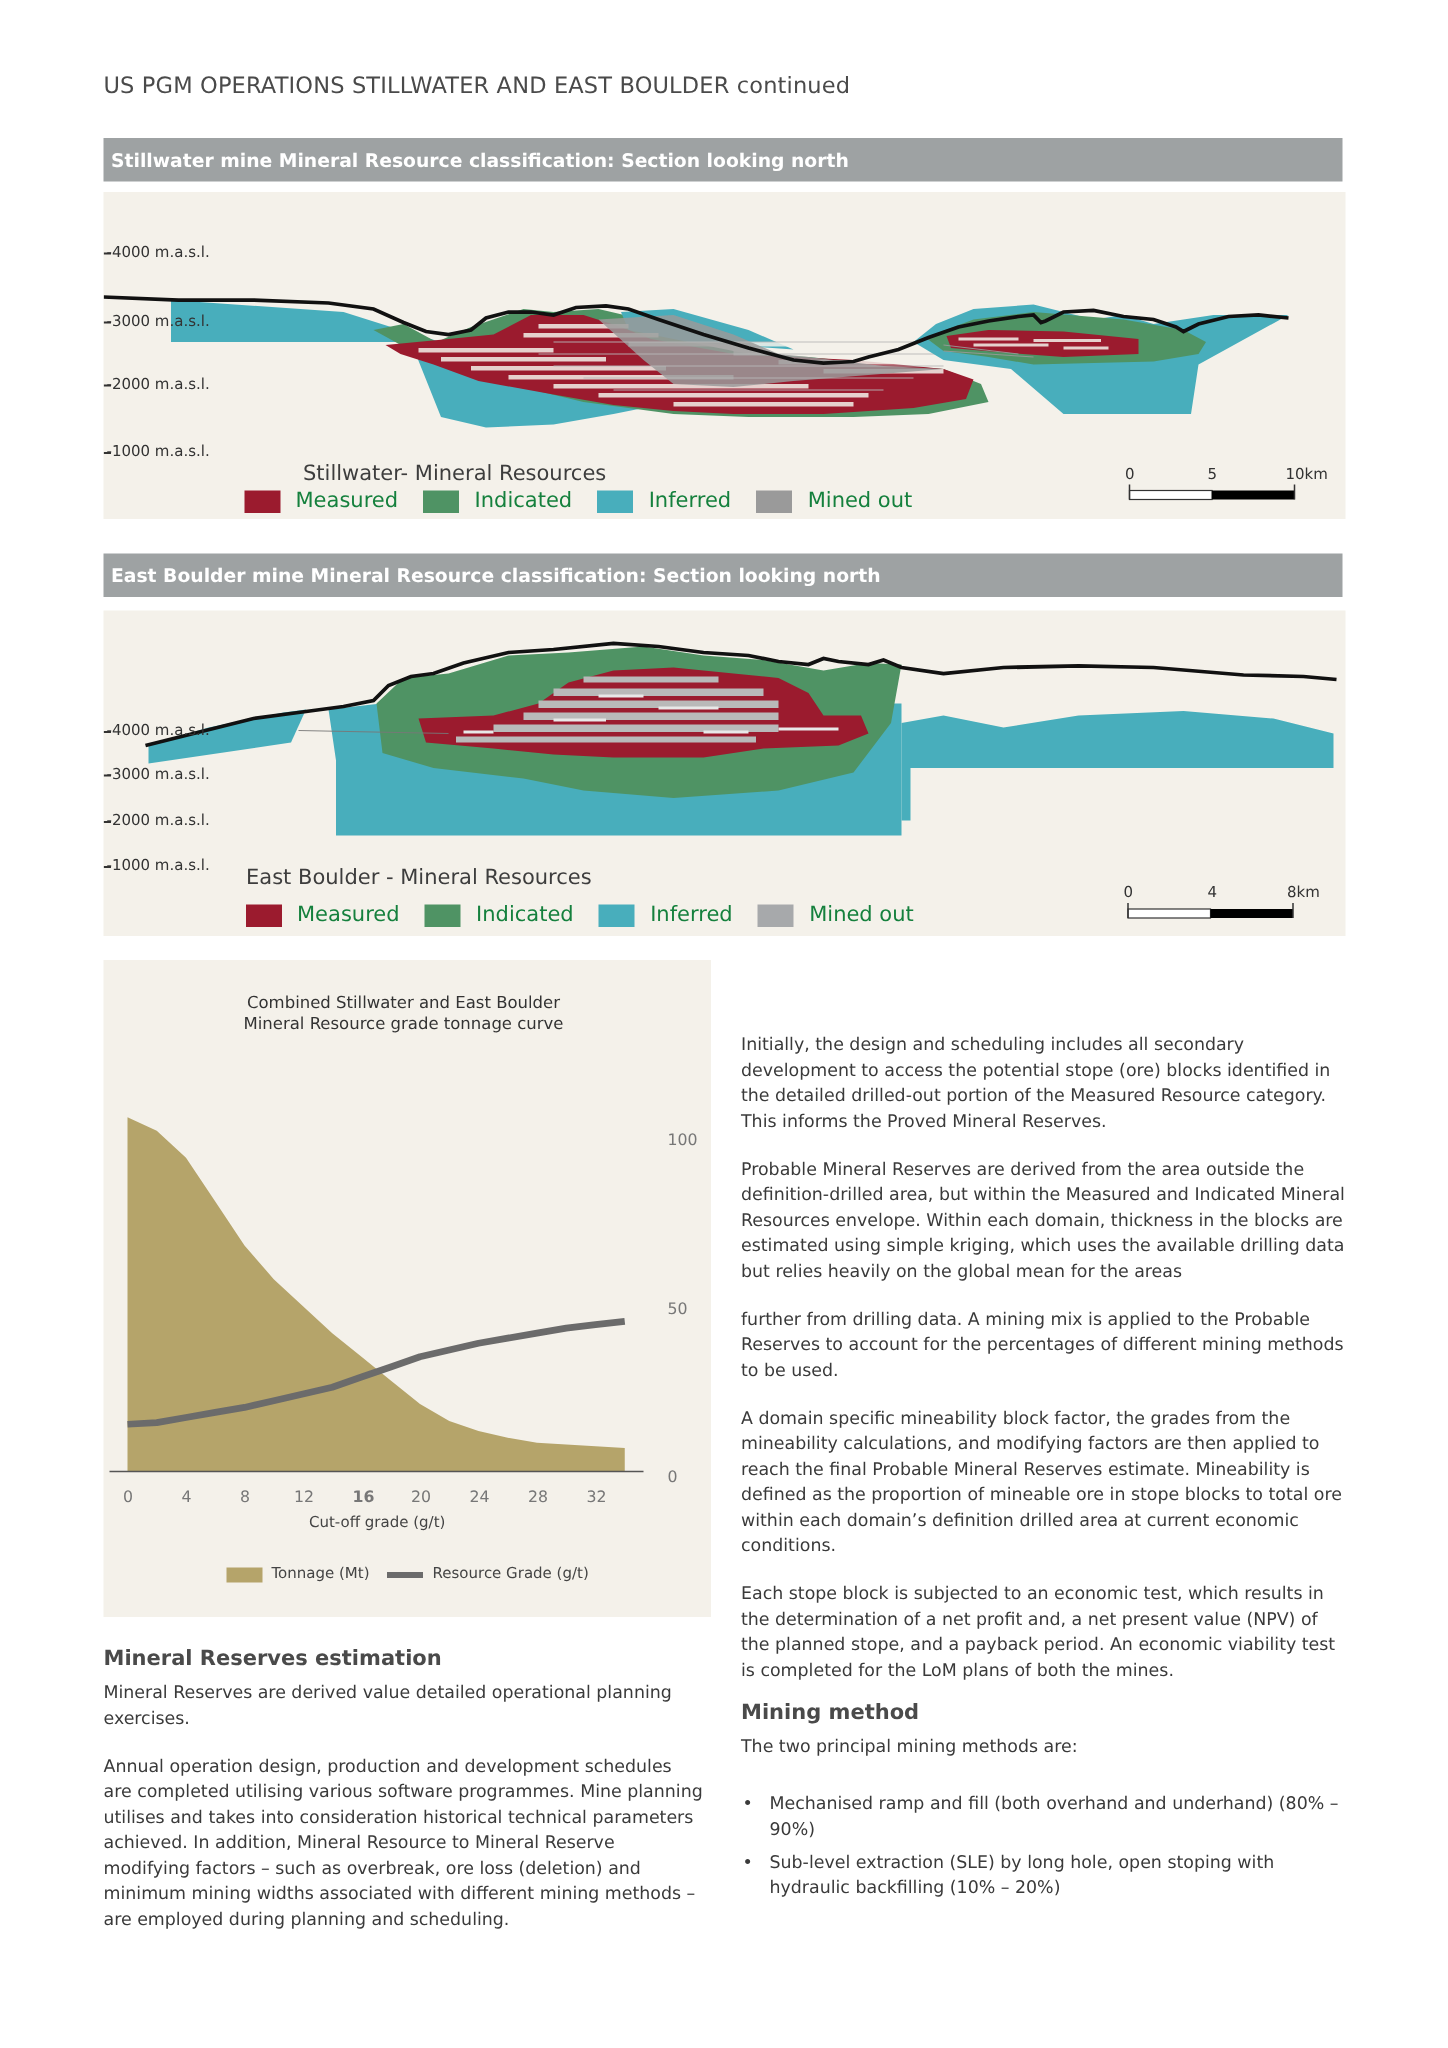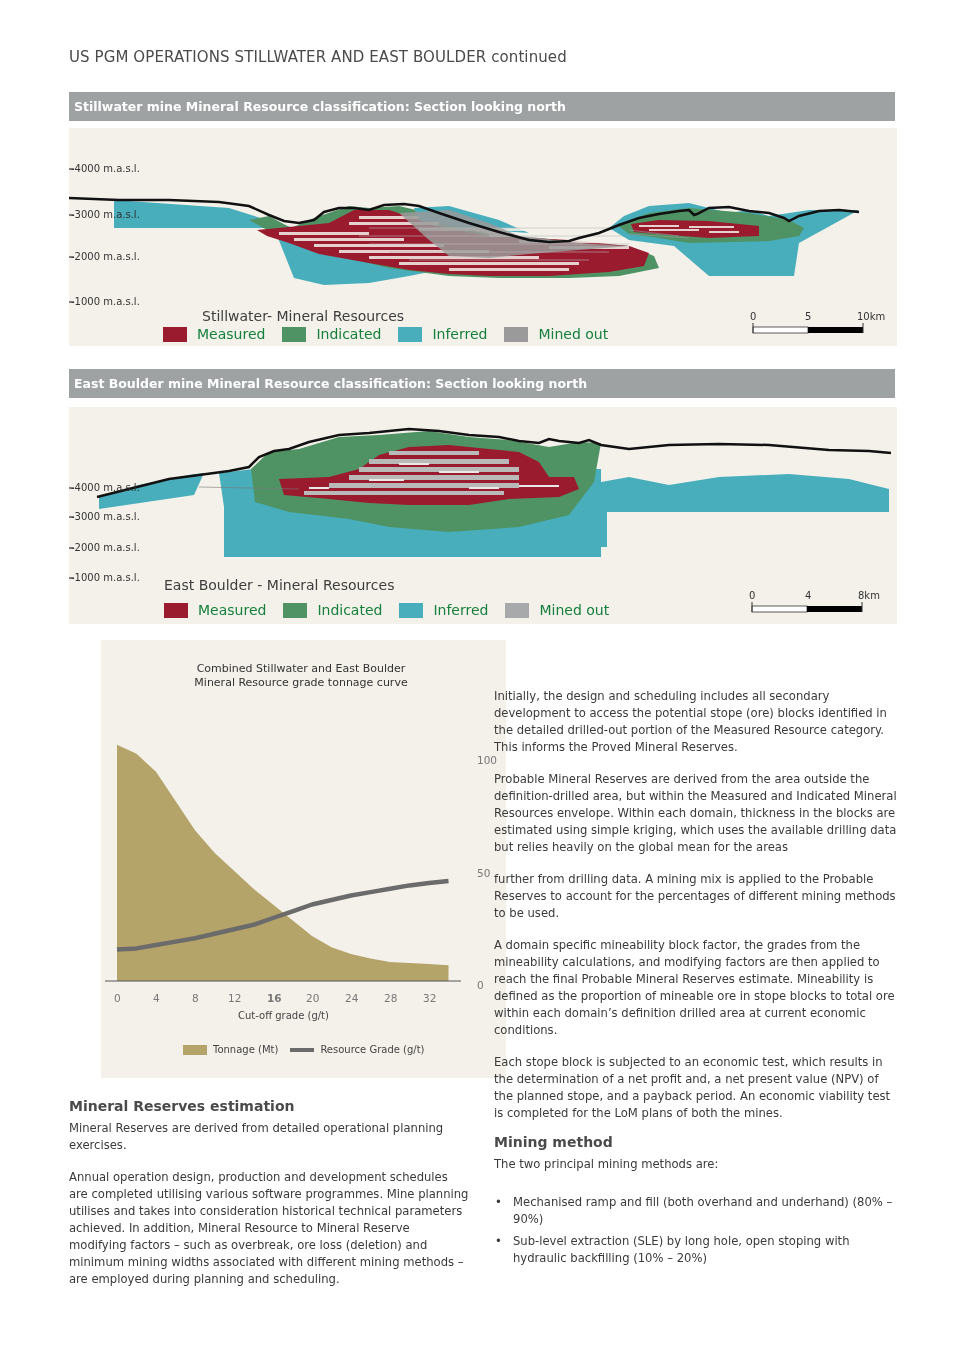--- a/index.html
+++ b/index.html
@@ -8,21 +8,21 @@
   .bar-title { position:absolute; left:69px; width:826px; height:29px; background:#9ea2a3; color:#fff; font-weight:bold; font-size:12.5px; line-height:29px; padding-left:5px; box-sizing:border-box; }
   .section-panel { position:absolute; left:69px; width:828px; background:#f4f1ea; overflow:hidden; }
   .section-panel svg { position:absolute; left:0; top:0; }
   .elev-label { position:absolute; font-size:10px; color:#333; white-space:nowrap; }
   .legend-title { position:absolute; font-size:14px; color:#3d3d3d; }
   .legend-row { position:absolute; display:flex; font-size:14px; color:#15803d; }
   .legend-item { display:flex; align-items:center; margin-right:17px; }
   .swatch { width:24px; height:15px; margin-right:10px; display:inline-block; }
   .scalebar { position:absolute; }
   .scale-lbl { position:absolute; font-size:10px; color:#333; }
-  .chart-panel { position:absolute; left:69px; top:640px; width:405px; height:438px; background:#f4f1ea;margin-left:32px; }
+  .chart-panel { position:absolute; left:69px; top:640px; width:405px; height:438px; background:#f4f1ea; }
   .chart-title { position:absolute; left:0; width:400px; top:22px; text-align:center; font-size:11px; line-height:14px; color:#333; }
   .axis-lbl { position:absolute; font-size:10.5px; color:#777; }
   .x-title { position:absolute; font-size:10px; color:#444; }
   .chart-legend { position:absolute; top:404px; left:82px; display:flex; align-items:center; font-size:10px; color:#444; }
   .col-text { position:absolute; font-size:11.6px; line-height:17px; color:#3a3a3a; }
   .col-text p { margin:0 0 15px 0; }
   .heading { font-weight:bold; font-size:14px; color:#4a4a4a; margin:0 0 5px 0; }
   .bullets { margin:0; padding:0; list-style:none; }
   .bullets li { position:relative; padding-left:19px; margin-bottom:5px; }
   .bullets li .dot { position:absolute; left:1px; top:0; }
@@ -253,19 +253,19 @@
   <div class="heading">Mining method</div>
   <div style="margin-bottom:21px;">The two principal mining methods are:</div>
   <ul class="bullets">
     <li><span class="dot">•</span><span>Mechanised ramp and fill (both overhand and underhand) (80% – 90%)</span></li>
     <li><span class="dot">•</span><span>Sub-level extraction (SLE) by long hole, open stoping with hydraulic backfilling (10% – 20%)</span></li>
   </ul>
 </div>
 
 <div class="col-text" style="left:69px;top:1098px;width:400px;">
   <div class="heading">Mineral Reserves estimation</div>
-  <p>Mineral Reserves are derived from detailed operational planning exercises.</p>
+  <p>Mineral Reserves are derived value detailed operational planning exercises.</p>
   <p>Annual operation design, production and development schedules are completed utilising various software programmes. Mine planning utilises and takes into consideration historical technical parameters achieved. In addition, Mineral Resource to Mineral Reserve modifying factors – such as overbreak, ore loss (deletion) and minimum mining widths associated with different mining methods – are employed during planning and scheduling.</p>
 </div>
 
 <div class="footer">
   <span>R&amp;R - </span><span class="num">27</span>
 </div>
 
 </body></html>

